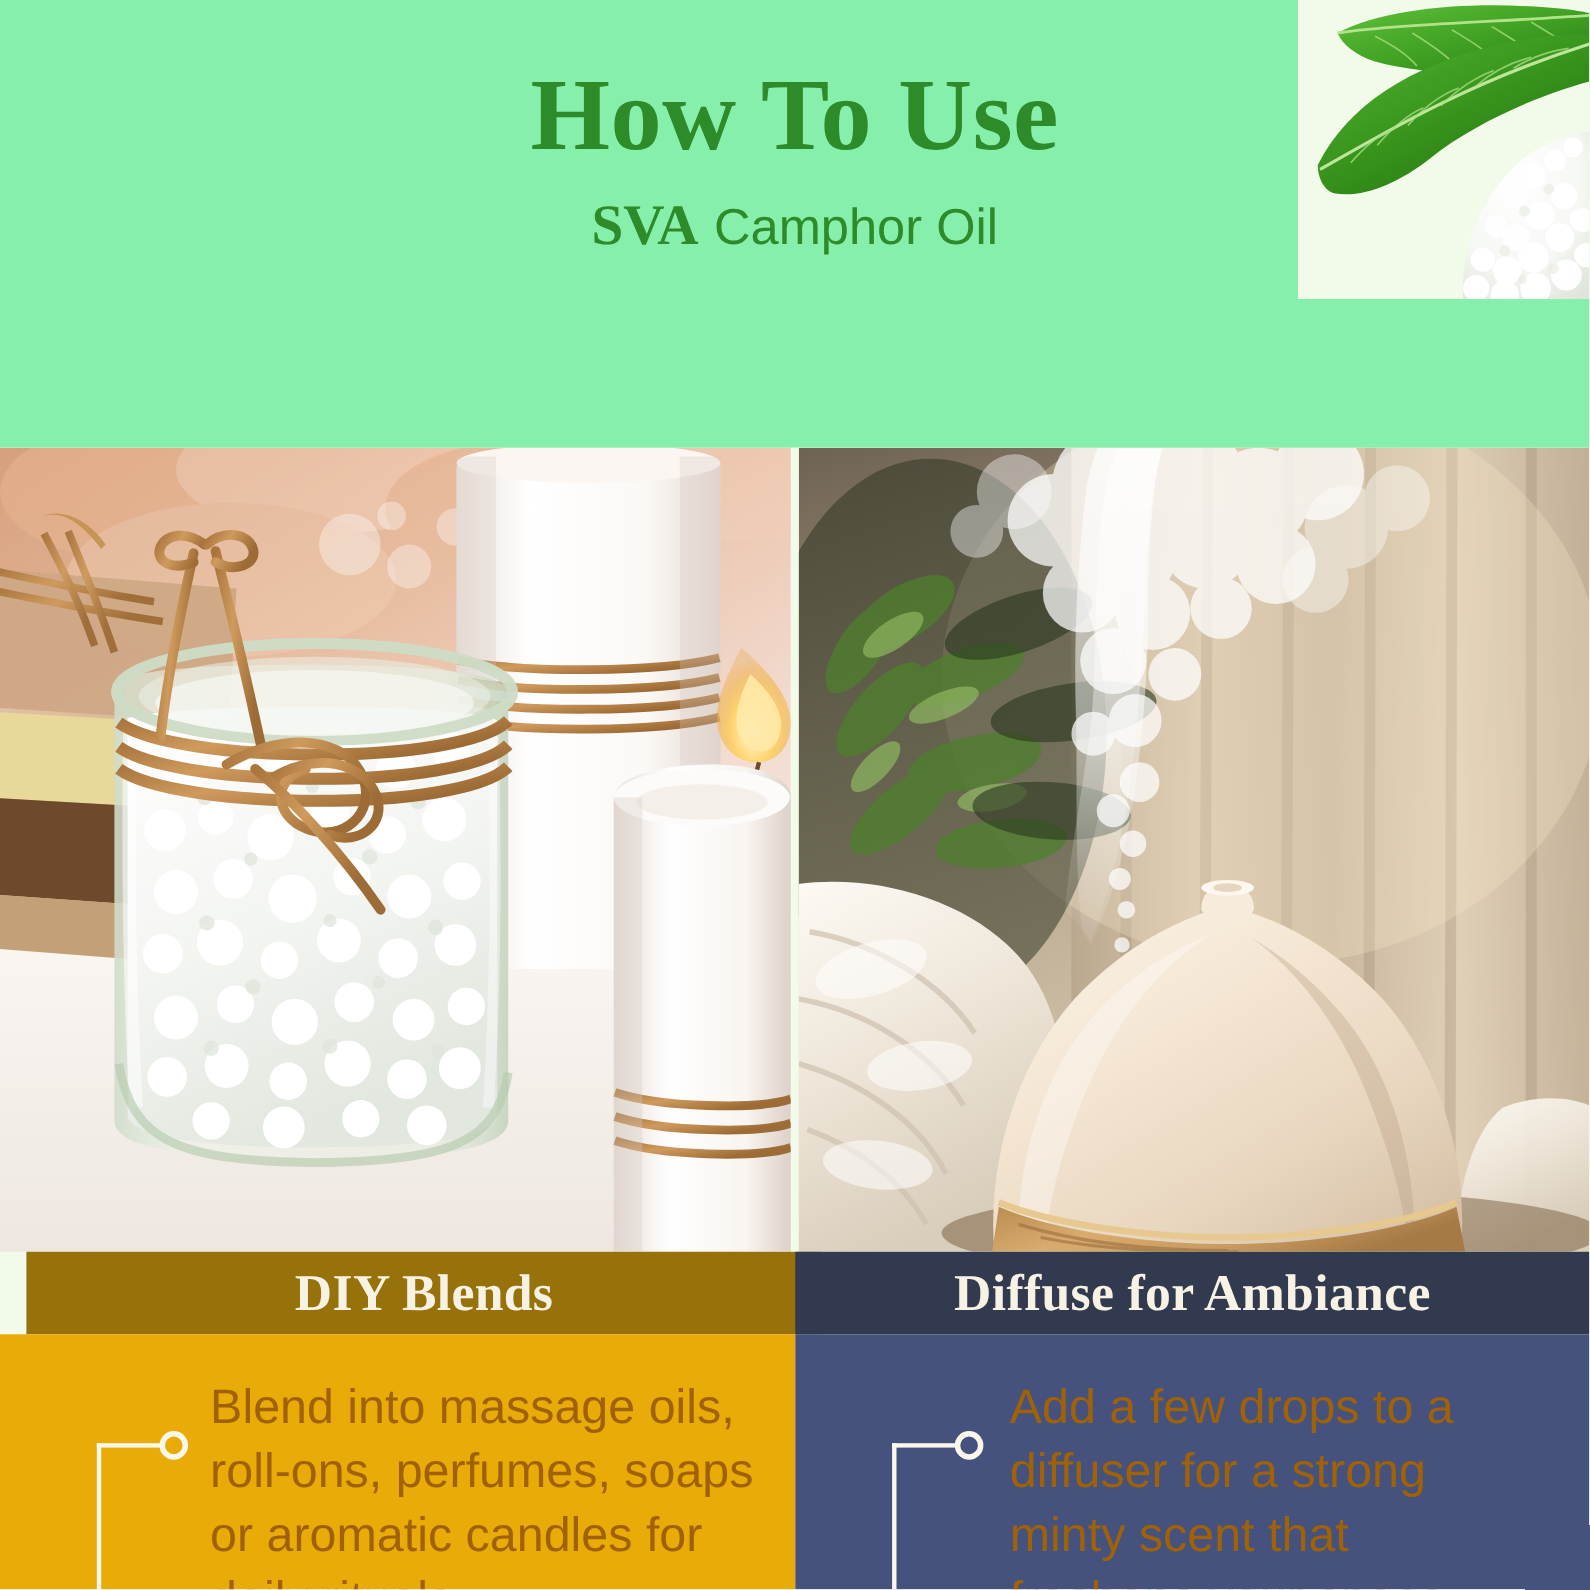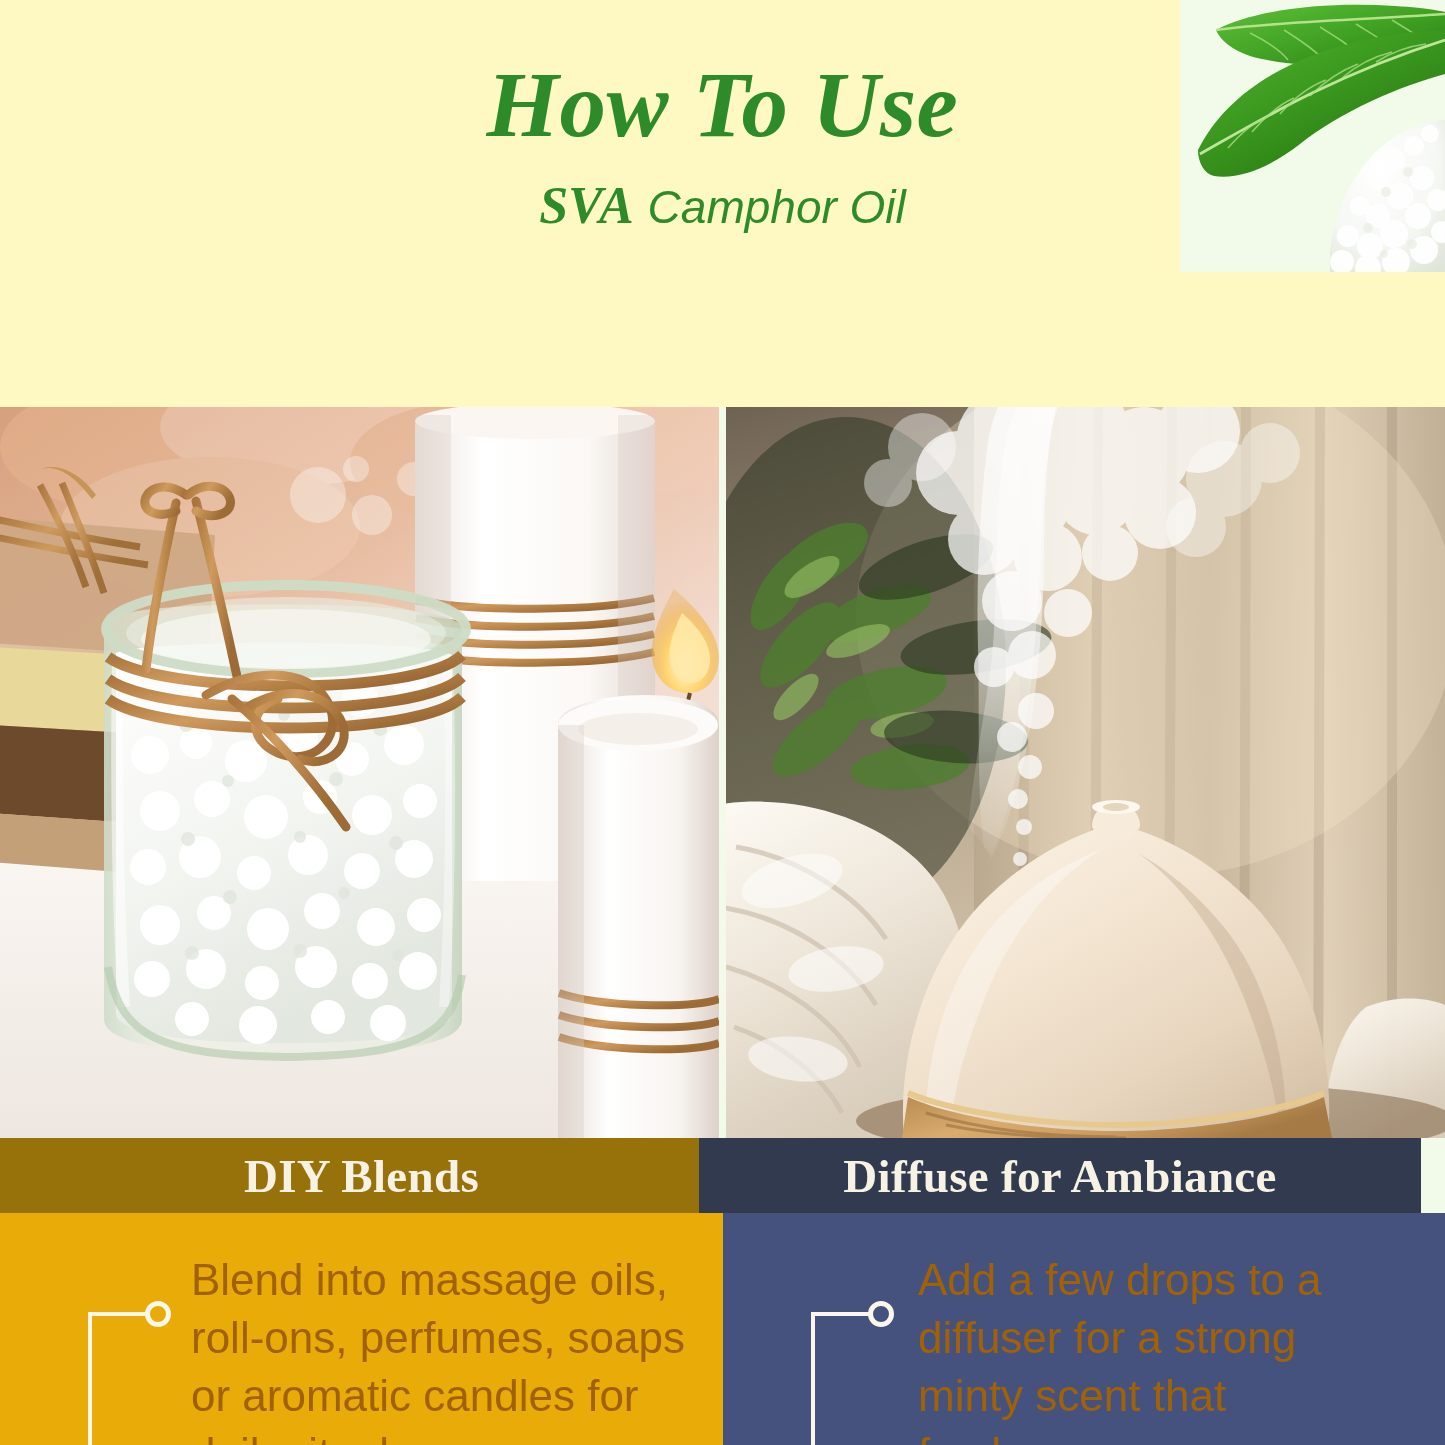--- a/index.html
+++ b/index.html
@@ -15,23 +15,22 @@
     background: #f2fbe9;
     font-family: "Liberation Sans", sans-serif;
   }
 
   
   .header {
     position: absolute;
     left: 0; top: 0;
     width: 1445px;
     height: 407px;
-    background: #fef9c3;
+    background: #86efac;
     overflow: hidden;
-    font-style: italic;
   }
   .header-title {
     position: absolute;
     left: 0; top: 58px;
     width: 1445px;
     text-align: center;
     font-family: "Liberation Serif", serif;
     font-weight: bold;
     font-size: 93px;
     line-height: 1.0;
@@ -98,20 +97,21 @@
 
   
   .band-title {
     position: absolute;
     top: 1138px;
     width: 723px;
     height: 75px;
     display: flex;
     align-items: center;
     justify-content: center;
+    margin-left: 24px;
   }
   .band-title.left  { left: 0;   background: #97710a; }
   .band-title.right { left: 699px; width: 722px; background: #313a4e; }
   .band-title span {
     font-family: "Liberation Serif", serif;
     font-weight: bold;
     font-size: 47px;
     color: #f7f2e4;
     letter-spacing: 0.3px;
     white-space: nowrap;

